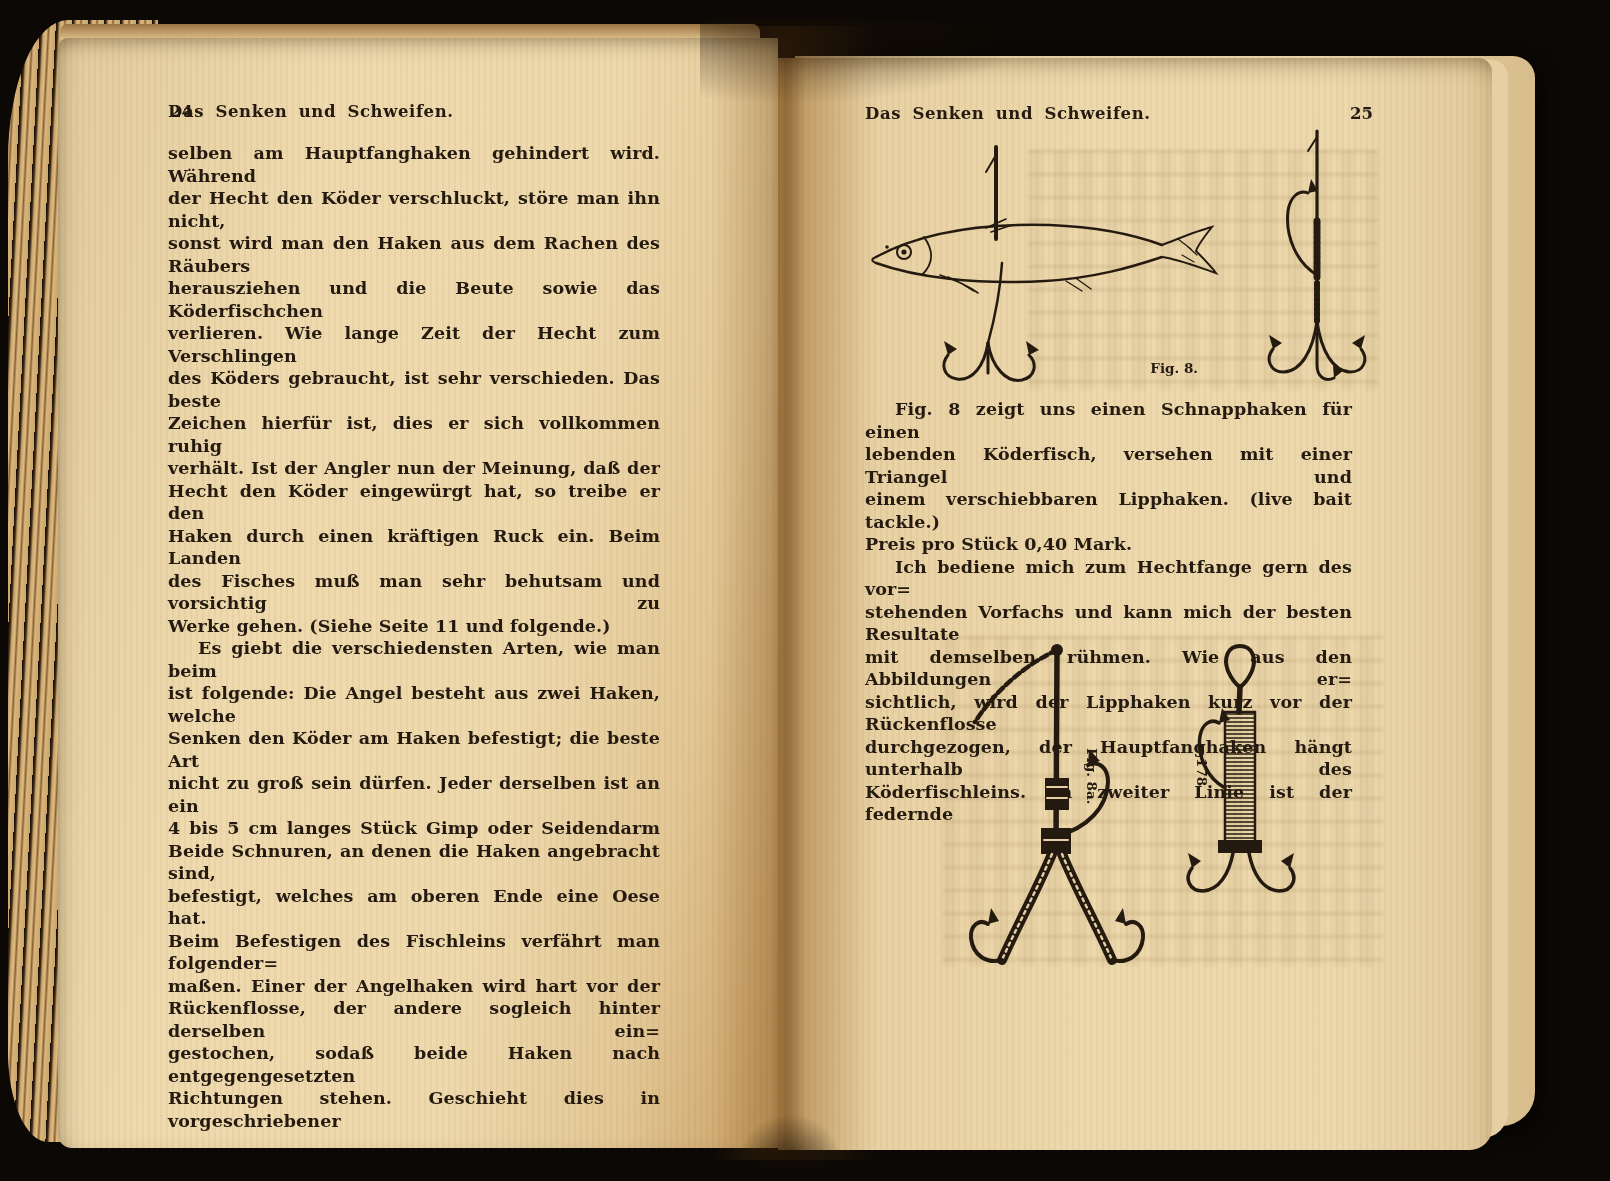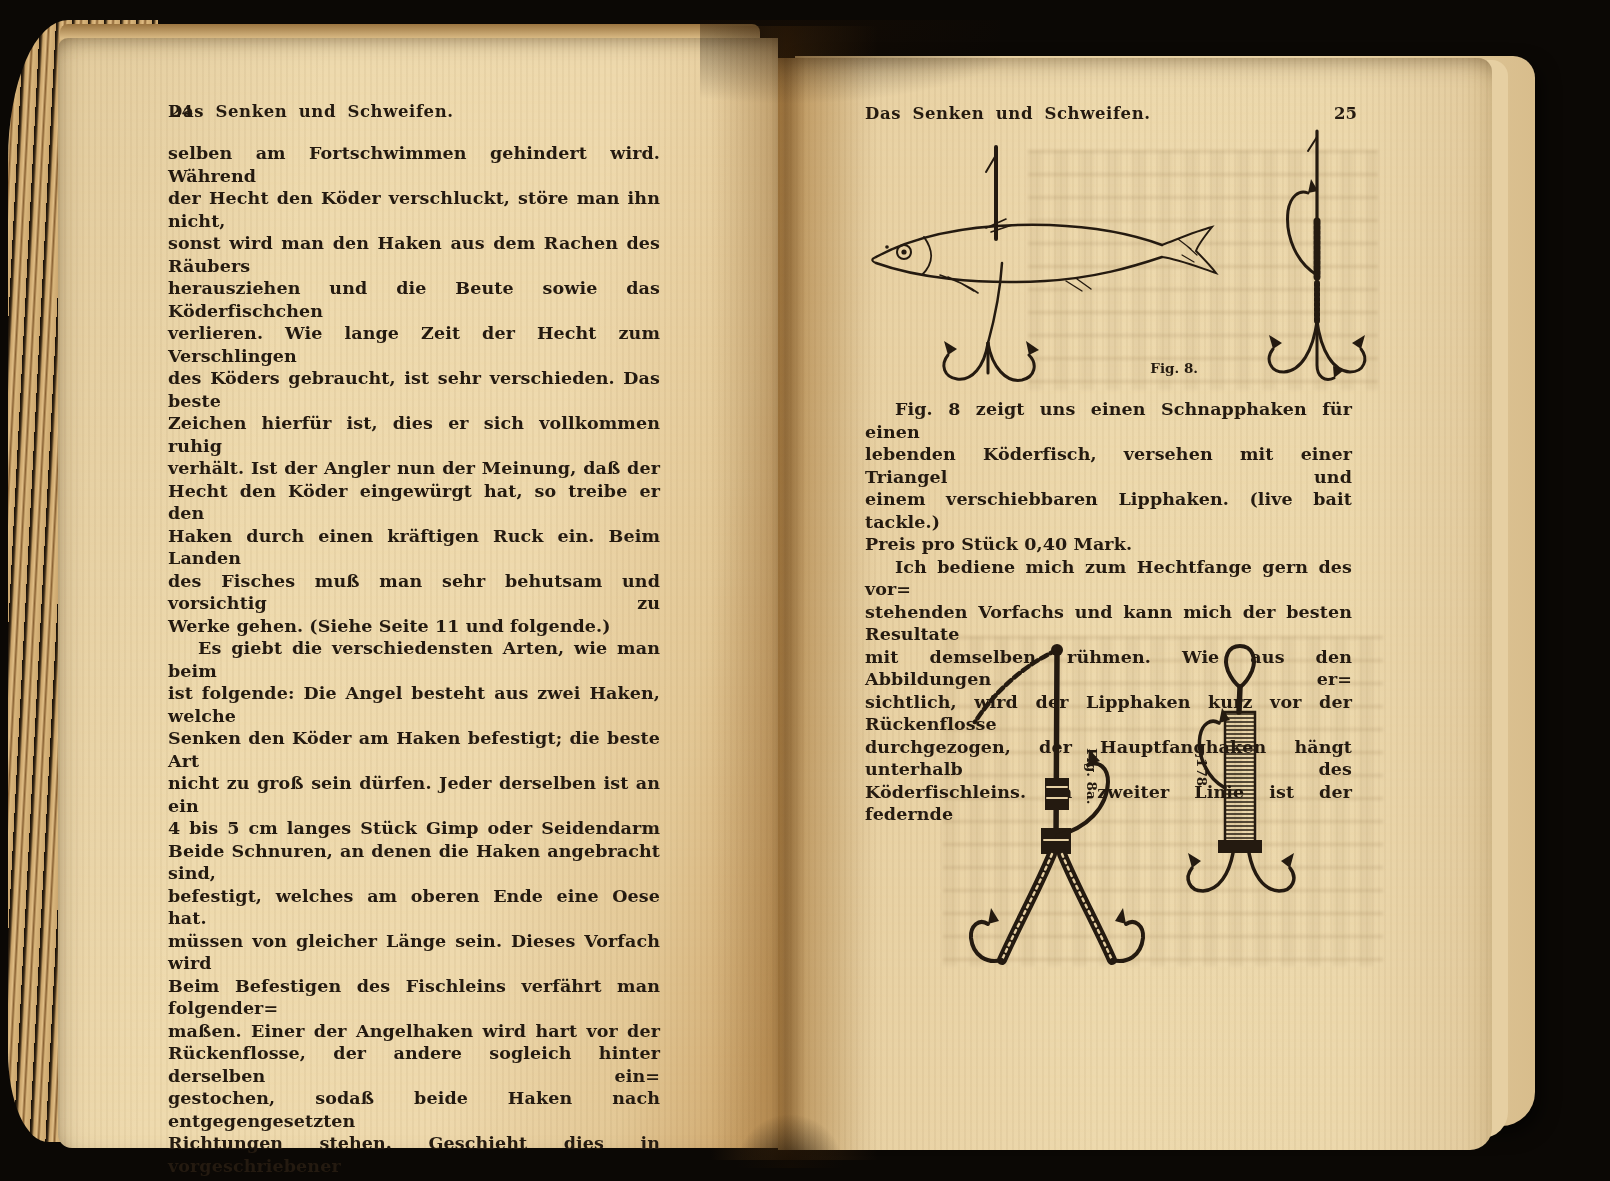--- a/index.html
+++ b/index.html
@@ -113,57 +113,56 @@
 
   <div class="page page-left">
     <div class="paper-grain"></div>
 
     <div class="running-head-row" style="left:0;top:64px;width:720px;height:22px;">
       <span class="rh-num" style="left:112px;top:0;">24</span>
       <span class="rh-center" style="left:110px;top:0;width:492px;">Das Senken und Schweifen.</span>
     </div>
 
     <div id="left-text" class="textblock" style="left:110px;top:104px;width:492px;">
-        <div class="line">selben am Fortschwimmen gehindert wird. Während</div>
+        <div class="line">selben am Hauptfanghaken gehindert wird. Während</div>
         <div class="line">der Hecht den Köder verschluckt, störe man ihn nicht,</div>
         <div class="line">sonst wird man den Haken aus dem Rachen des Räubers</div>
         <div class="line">herausziehen und die Beute sowie das Köderfischchen</div>
         <div class="line">verlieren. Wie lange Zeit der Hecht zum Verschlingen</div>
         <div class="line">des Köders gebraucht, ist sehr verschieden. Das beste</div>
         <div class="line">Zeichen hierfür ist, dies er sich vollkommen ruhig</div>
         <div class="line">verhält. Ist der Angler nun der Meinung, daß der</div>
         <div class="line">Hecht den Köder eingewürgt hat, so treibe er den</div>
         <div class="line">Haken durch einen kräftigen Ruck ein. Beim Landen</div>
         <div class="line">des Fisches muß man sehr behutsam und vorsichtig zu</div>
         <div class="line last">Werke gehen. (Siehe Seite 11 und folgende.)</div>
         <div class="line indent">Es giebt die verschiedensten Arten, wie man beim</div>
         <div class="line">ist folgende: Die Angel besteht aus zwei Haken, welche</div>
         <div class="line">Senken den Köder am Haken befestigt; die beste Art</div>
         <div class="line">nicht zu groß sein dürfen. Jeder derselben ist an ein</div>
         <div class="line">4 bis 5 cm langes Stück Gimp oder Seidendarm</div>
         <div class="line">Beide Schnuren, an denen die Haken angebracht sind,</div>
         <div class="line">befestigt, welches am oberen Ende eine Oese hat.</div>
-        <div class="line">müssen von gleicher Länge sein. Dieses Vorfach wird</div>
         <div class="line">Beim Befestigen des Fischleins verfährt man folgender=</div>
         <div class="line">maßen. Einer der Angelhaken wird hart vor der</div>
         <div class="line">Rückenflosse, der andere sogleich hinter derselben ein=</div>
         <div class="line">gestochen, sodaß beide Haken nach entgegengesetzten</div>
         <div class="line">Richtungen stehen. Geschieht dies in vorgeschriebener</div>
       </div>
   </div>
 
   <div class="page page-right">
     <div class="paper-grain"></div>
 
     <div class="ghost" style="left:250px;top:92px;width:350px;height:240px;"></div>
     <div class="ghost" style="left:165px;top:578px;width:440px;height:330px;"></div>
 
     <div class="running-head-row" style="left:0;top:46px;width:714px;height:22px;">
       <span class="rh-center" style="left:87px;top:0;width:487px;">Das Senken und Schweifen.</span>
-      <span class="rh-num" style="left:556px;top:0;">25</span>
+      <span class="rh-num" style="left:572px;top:0;">25</span>
     </div>
 
     <svg style="left:82px;top:77px;" width="370" height="260" viewBox="0 0 370 260" fill="none" stroke="#241a10" stroke-linecap="round">
       <path d="M136,12 L136,104" stroke-width="4"></path>
       <path d="M136,20 l-10,17" stroke-width="2"></path>
       <path d="M16,122 C60,98 120,88 190,90 C240,92 275,100 302,110" stroke-width="2.5"></path>
       <path d="M16,128 C55,142 115,150 185,146 C235,143 272,132 302,122" stroke-width="2.5"></path>
       <path d="M16,122 C11,124 11,126 16,128" stroke-width="2"></path>
       <path d="M302,110 C318,104 336,96 352,92 C344,102 338,110 336,116 C342,122 350,130 356,138 C338,132 318,124 302,122" stroke-width="2"></path>
       <path d="M318,104 l13,10 M327,111 l10,9 M322,120 l12,7" stroke-width="1.2"></path>

